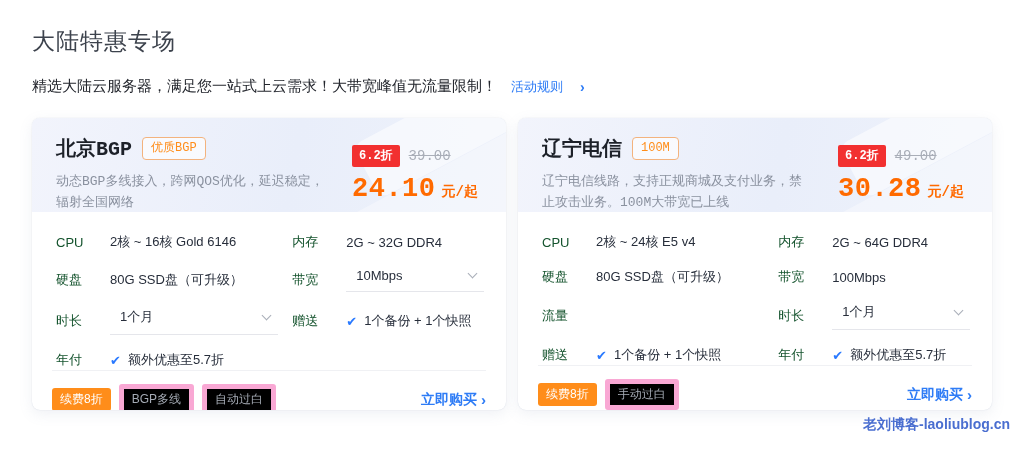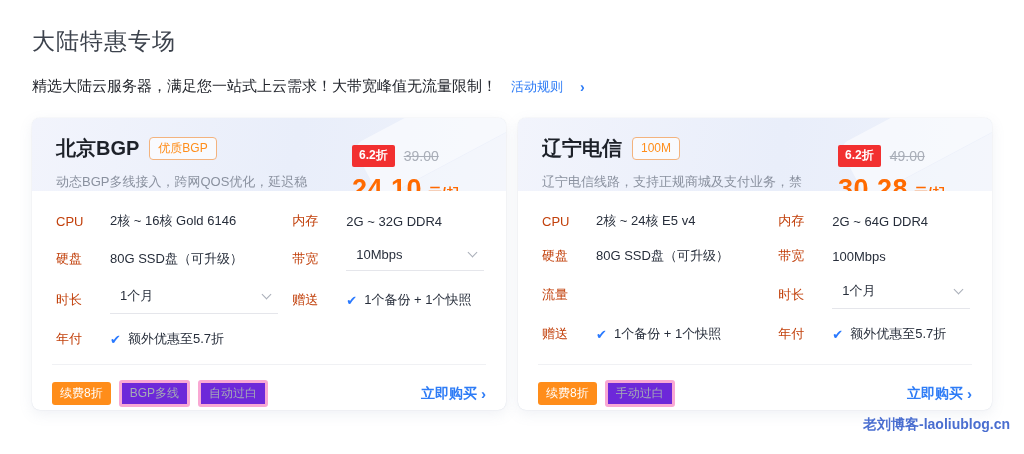--- a/index.html
+++ b/index.html
@@ -16,24 +16,25 @@
   .rules-link { margin-left:14px; font-size:13px; color:#2e7cf6; text-decoration:none; cursor:pointer; display:flex; align-items:center; gap:17px; }
   .rules-arrow { font-size:14px; line-height:1; font-weight:700; }
 
   .cards-row { margin-top:22px; display:flex; gap:12px; }
   .card {
     width:476px; height:292px; border-radius:8px; background:#fff;
     box-shadow: 0 0 1px rgba(120,140,170,.35), 0 4px 14px rgba(120,140,170,.12);
     display:flex; flex-direction:column; overflow:hidden;
   }
   .card-head {
-    position:relative; height:73px; flex:none;
+    position:relative; height:94px; flex:none;
     padding:17px 22px 0 24px;
     background: linear-gradient(100deg, #f2f4fc 0%, #e9eefa 55%, #eef2fb 100%);
     overflow:hidden;
+    font-family:Liberation Mono, monospace;
   }
   .deco { position:absolute; background:rgba(255,255,255,.55); border-radius:10px; transform:rotate(-28deg); }
   .deco.d1 { width:180px; height:60px; right:-30px; top:-18px; }
   .deco.d2 { width:220px; height:70px; right:-60px; top:46px; background:rgba(255,255,255,.35); }
   .card-title-row { position:relative; display:flex; align-items:center; gap:10px; }
   .card-title { font-size:20px; font-weight:700; color:#1d2129; }
   .head-badge {
     font-size:12px; color:#ff8d1a; border:1px solid #f3b37e; border-radius:4px;
     padding:1px 8px 2px; background:rgba(255,255,255,.65); line-height:1.5;
   }
@@ -42,37 +43,37 @@
   .price-top { display:flex; align-items:center; gap:9px; }
   .discount-badge { background:#f23030; color:#fff; font-size:12px; font-weight:700; padding:2px 7px 3px; border-radius:2px; }
   .orig-price { color:#a9aeb8; text-decoration:line-through; font-size:14px; }
   .price-line { margin-top:7px; display:flex; align-items:baseline; gap:6px; }
   .price { color:#ff6a00; font-size:27px; font-weight:700; letter-spacing:.5px; }
   .price-unit { color:#ff6a00; font-size:14px; font-weight:600; }
 
   .card-body { flex:1; padding:20px 22px 0 24px; }
   .spec-grid { display:grid; grid-template-columns: 1.16fr 1fr; column-gap:14px; row-gap:15px; align-items:center; }
   .spec-cell { display:flex; align-items:center; min-height:20px; }
-  .spec-label { width:54px; flex:none; font-size:13px; color:#c2410c; }
+  .spec-label { width:54px; flex:none; font-size:13px; color:#14532d; }
   .spec-value { font-size:13px; color:#272e3b; }
   .select-box {
     flex:1; display:flex; align-items:center; justify-content:space-between;
     border-bottom:1px solid #e5e6eb; padding:1px 8px 8px 10px; cursor:pointer;
   }
   .chev { width:7px; height:7px; border-right:1.5px solid #a9aeb8; border-bottom:1.5px solid #a9aeb8; transform:rotate(45deg); margin-top:-4px; }
   .check-line { display:flex; align-items:center; cursor:pointer; }
   .check { color:#2979ff; font-size:13px; margin-right:7px; }
 
   .card-foot {
     flex:none; margin:0 20px; border-top:1px solid #f0f1f4;
     padding:12px 0 0; height:46px; display:flex; justify-content:space-between; align-items:center;
   }
   .tags { display:flex; gap:8px; align-items:center; }
   .tag-solid { background:#ff8d1a; color:#fff; font-size:12px; padding:3px 8px; border-radius:3px; }
-  .tag-outline { border:3px solid #f9a8d4; color:#a5abb5; font-size:12px; padding:2px 8px; border-radius:3px; background:#6d28d9; }
+  .tag-outline { border:5px solid #f9a8d4; color:#a5abb5; font-size:12px; padding:2px 8px; border-radius:3px; background:#000000; }
   .buy-link { display:flex; align-items:center; gap:4px; color:#2e7cf6; font-size:14px; font-weight:700; text-decoration:none; cursor:pointer; }
   .buy-arrow { font-size:15px; font-weight:700; line-height:1; }
 
   .watermark { position:absolute; right:14px; bottom:20px; font-size:14px; font-weight:700; color:#4a6ed0; }
 </style>
 </head>
 <body>
 
 <div class="page">
   <h1 class="page-title">大陆特惠专场</h1>

